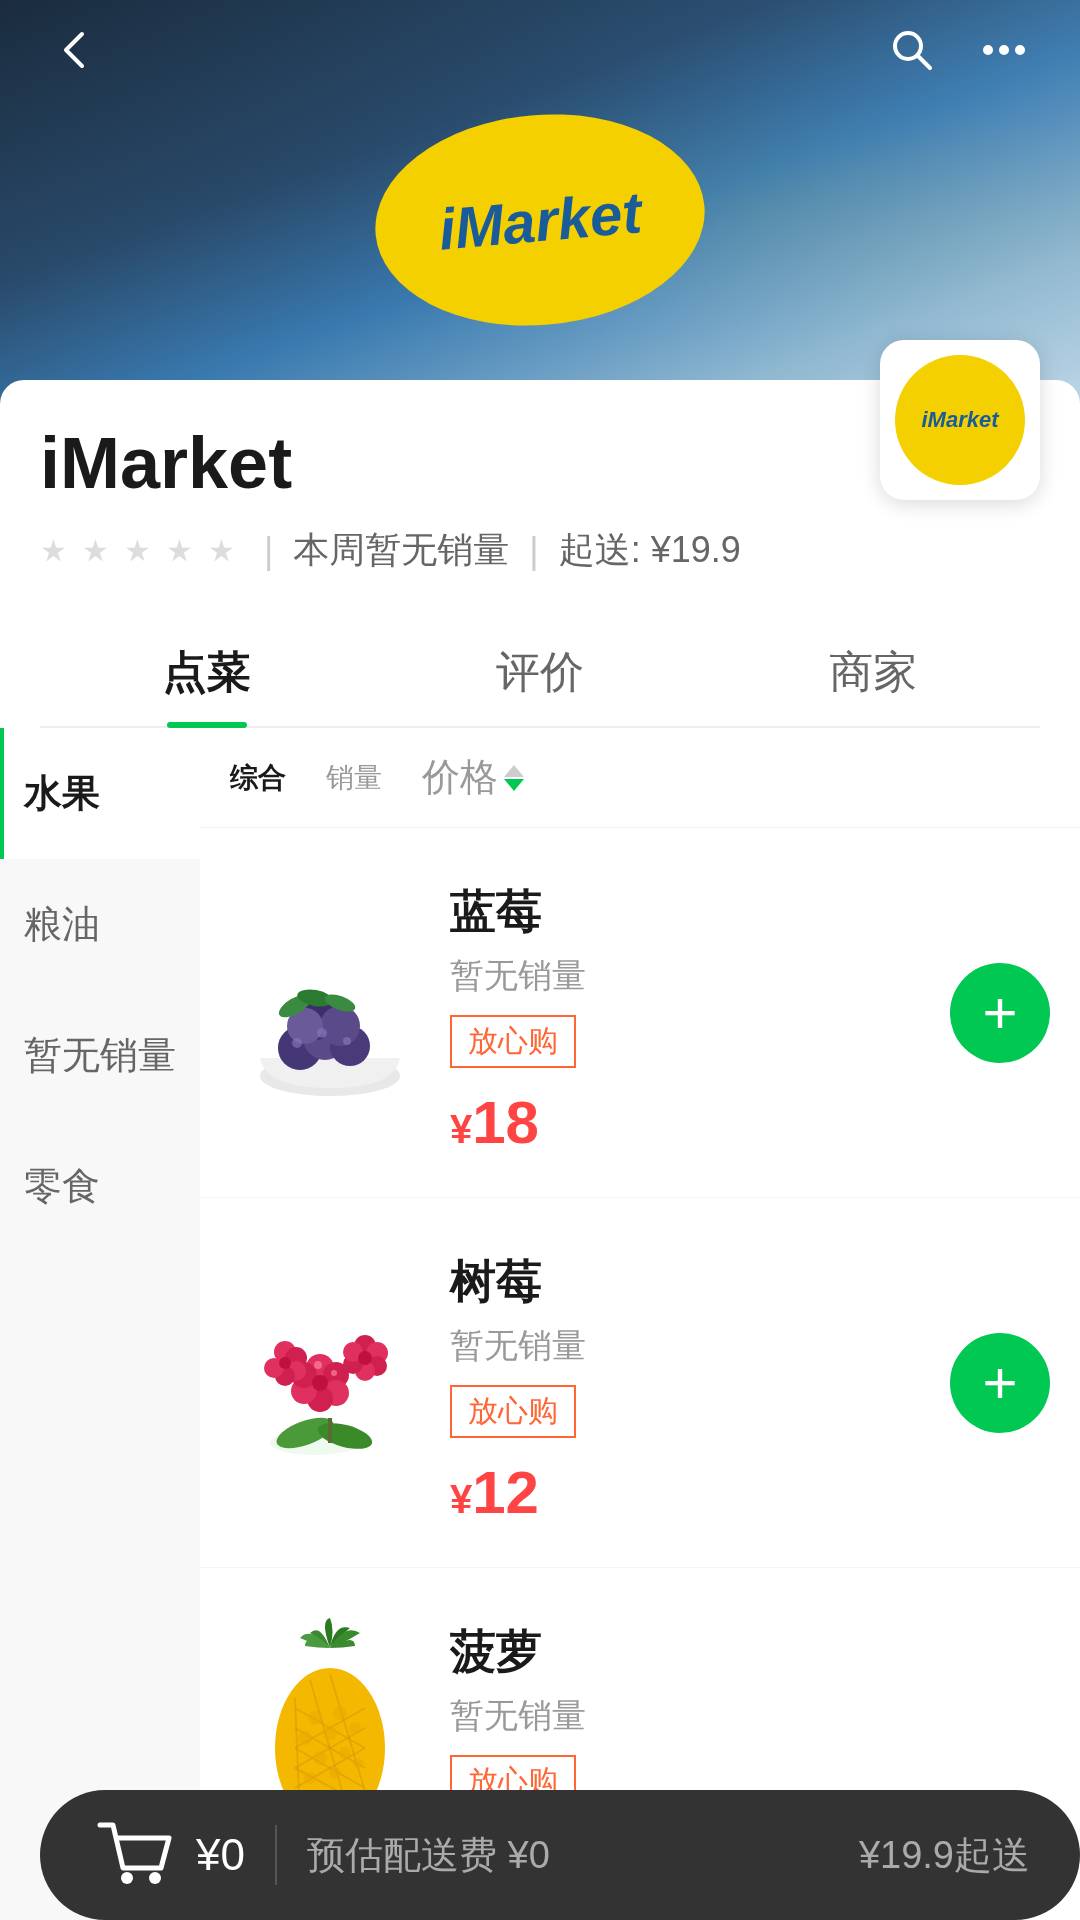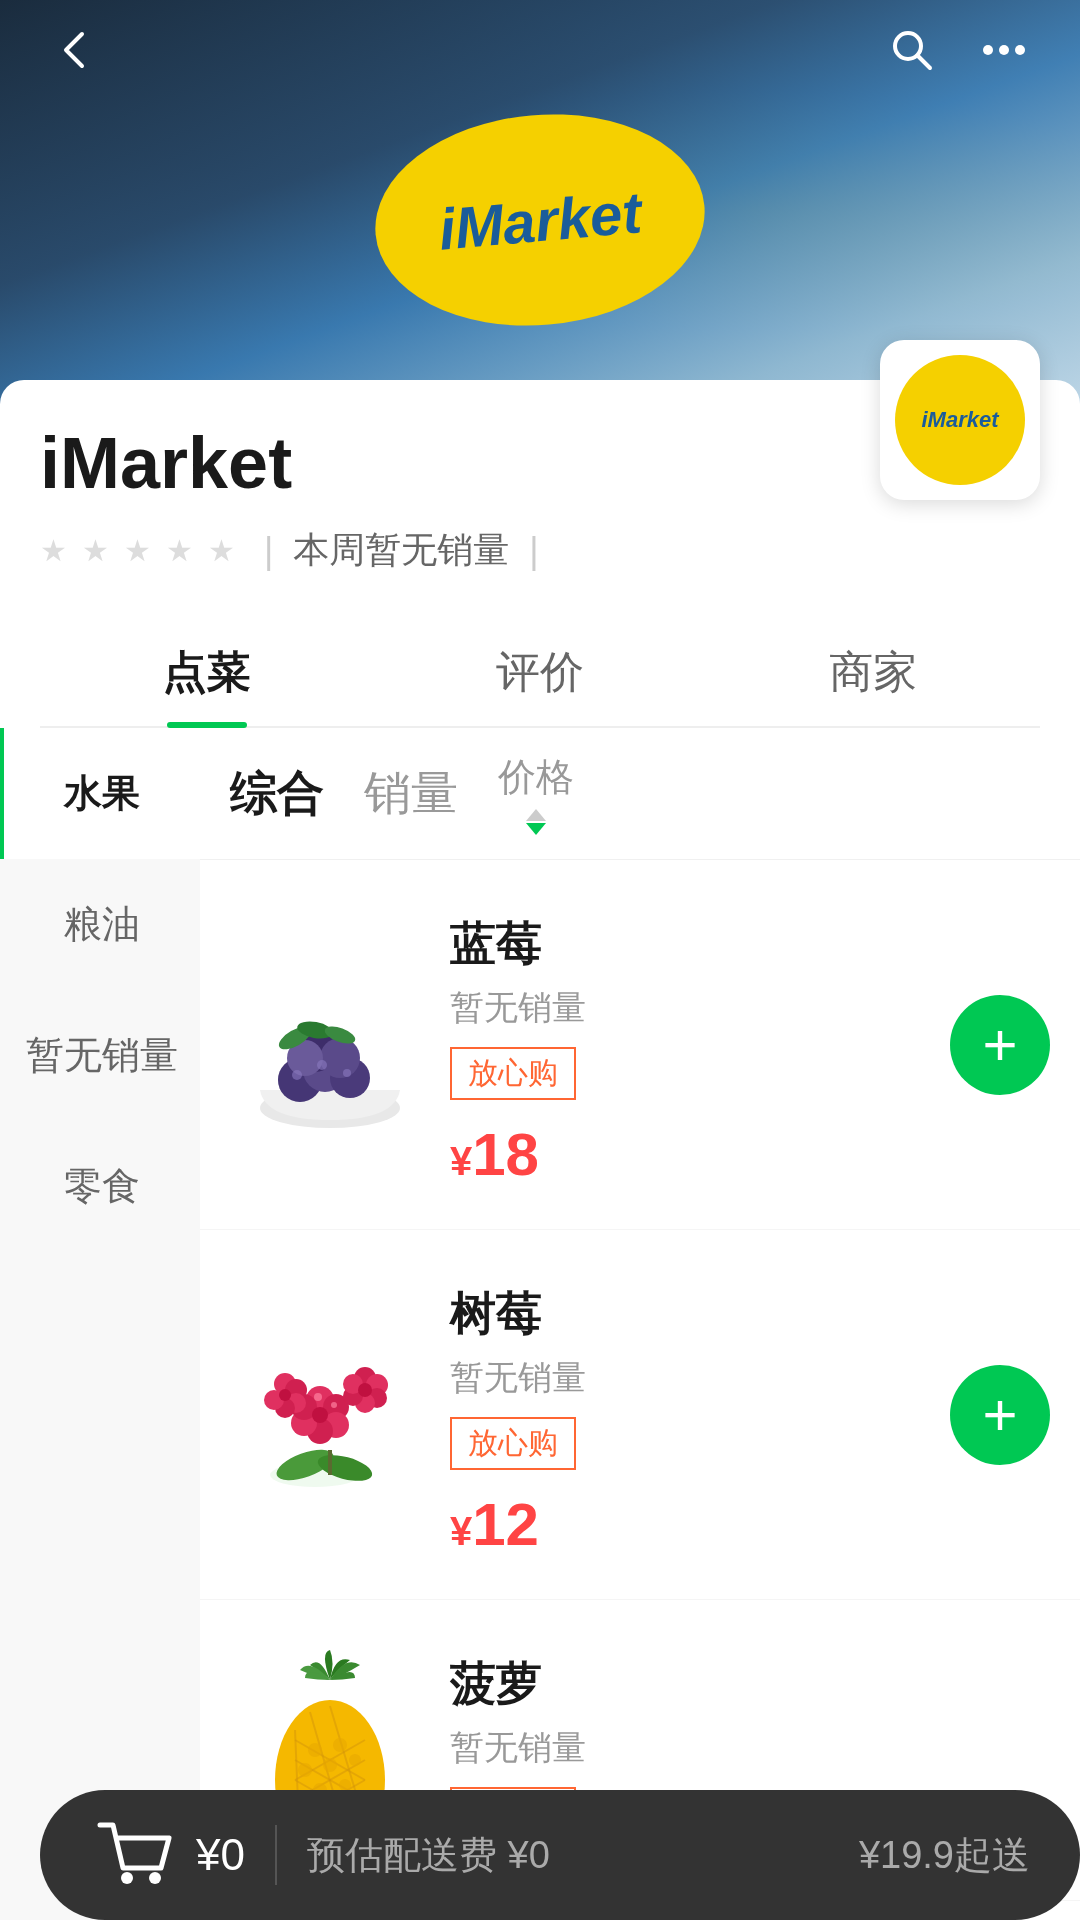--- a/index.html
+++ b/index.html
@@ -173,21 +173,21 @@
     }
 
     
     .sidebar {
       width: 200px;
       background: #f8f8f8;
       flex-shrink: 0;
     }
     .sidebar-item {
       padding: 40px 20px;
-      text-align: center;
+      text-align: left;
       font-size: 38px;
       color: #666;
       cursor: pointer;
       border-left: 4px solid transparent;
     }
     .sidebar-item.active {
       color: #1a1a1a;
       font-weight: 600;
       background: #fff;
       border-left: 4px solid #00c853;
@@ -202,36 +202,35 @@
     
     .sort-bar {
       display: flex;
       align-items: center;
       gap: 40px;
       padding: 24px 30px;
       background: #fff;
       border-bottom: 1px solid #f0f0f0;
     }
     .sort-item {
-      font-size: 47px;
+      font-size: 28px;
       color: #999;
       cursor: pointer;
     }
     .sort-item.active {
       color: #1a1a1a;
       font-weight: 700;
     }
     .sort-price {
       display: flex;
       align-items: center;
       gap: 6px;
       font-size: 38px;
       color: #999;
       cursor: pointer;
-      flex-direction: column;
     }
     .sort-arrow {
       display: flex;
       flex-direction: column;
       gap: 2px;
     }
     .arrow-up, .arrow-down {
       width: 0;
       height: 0;
       border-left: 10px solid transparent;
@@ -410,20 +409,21 @@
     <div class="stars">
       <span class="star">★</span>
       <span class="star">★</span>
       <span class="star">★</span>
       <span class="star">★</span>
       <span class="star">★</span>
     </div>
     <span class="divider-pipe">|</span>
     <span class="meta-text">本周暂无销量</span>
     <span class="divider-pipe">|</span>
+    <span class="meta-text">起送: ¥19.9</span>
   </div>
 
   <div class="store-tabs">
     <div class="tab-item active">
       <span>点菜</span>
     </div>
     <div class="tab-item">
       <span>评价</span>
     </div>
     <div class="tab-item">

